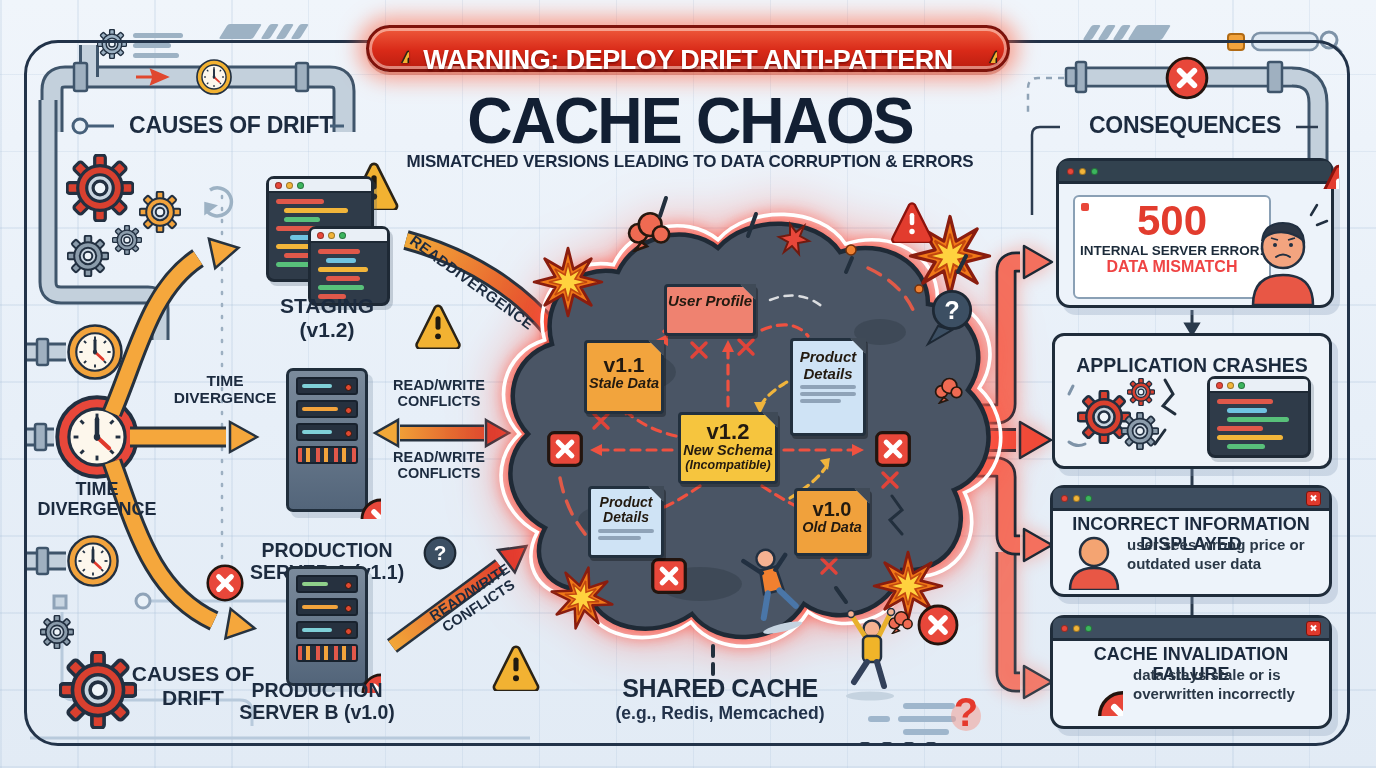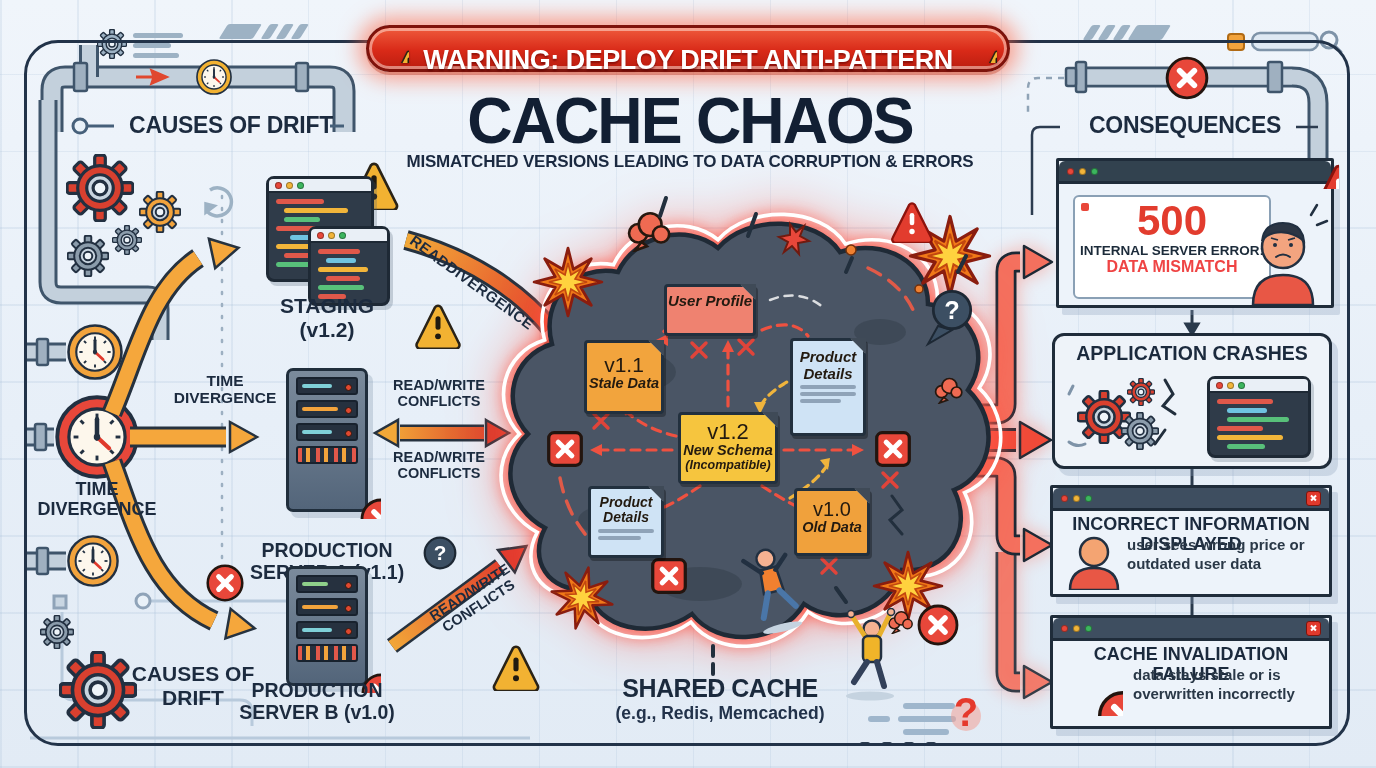--- a/index.html
+++ b/index.html
@@ -42,25 +42,25 @@
   .slot{height:18px;background:#26313f;border:2px solid #18222e;border-radius:3px;margin-bottom:5px;position:relative;}
   .slot i{position:absolute;left:4px;top:5px;height:4px;width:30px;background:#7fd0d8;border-radius:2px;}
   .slot.o i{background:#f2a33c;width:36px}.slot.g i{background:#8fd08a;width:26px}
   .slot u{position:absolute;right:4px;top:5px;width:7px;height:7px;background:#e0482f;border-radius:50%;border:1.5px solid #30180f;}
   .slot.dots{background:repeating-linear-gradient(90deg,#e2584a 0 4px,#26313f 4px 8px,#f2a33c 8px 12px,#26313f 12px 18px);}
   .badge{position:absolute;right:-16px;bottom:-10px;}
   
   .note{position:absolute;border:3px solid #22303e;border-radius:4px;box-shadow:2px 3px 0 rgba(0,0,0,.3);text-align:center;color:#231a10;}
   .note .fold{position:absolute;top:-3px;right:-3px;width:16px;height:16px;background:#3f4a57;clip-path:polygon(0 0,100% 0,100% 100%);}
   .note .fold::after{content:"";position:absolute;left:1px;top:1px;width:14px;height:14px;background:rgba(255,255,255,.55);clip-path:polygon(0 0,0 100%,100% 100%);}
-  .note .ver{font-size:21px;font-weight:400;line-height:1.05;}
+  .note .ver{font-size:21px;font-weight:700;line-height:1.05;}
   .note .nl{font-size:14.5px;font-weight:700;line-height:1.1;font-style:italic;}
   .plines i{display:block;height:4px;background:#8fa3b8;margin:3px 7px 0;border-radius:2px;}
   
-  .bwin{position:absolute;border:3px solid #1f2c3a;border-radius:2px;background:#edf3fa;box-shadow:6px 7px 0 rgba(140,160,185,.3);}
+  .bwin{position:absolute;border:3px solid #1f2c3a;border-radius:14px;background:#edf3fa;box-shadow:6px 7px 0 rgba(140,160,185,.3);}
   .bbar{height:23px;background:#3e4e60;display:flex;align-items:center;gap:5px;padding:0 8px;border-bottom:3px solid #1f2c3a;border-radius:6px 6px 0 0;}
   .closebtn{margin-left:auto;position:relative;width:15px;height:15px;background:#e0392c;border:1.5px solid #7e140c;border-radius:3px;}
   .closebtn::before,.closebtn::after{content:"";position:absolute;left:2.5px;top:5.5px;width:7px;height:1.8px;background:#fff;}
   .closebtn::before{transform:rotate(45deg)}.closebtn::after{transform:rotate(-45deg)}
   .bwtitle{font-weight:800;text-align:center;color:#1b2a3d;line-height:1.1;}
   .bwbody{font-weight:700;color:#2a3847;line-height:1.25;}
 </style>
 </head>
 <body>
 
@@ -582,21 +582,21 @@
       <path d="M-12 -25 L-5 -23 M12 -25 L5 -23" stroke="#223041" stroke-width="1.8" fill="none"></path>
       <path d="M-7 -6 Q0 -11 7 -6" stroke="#223041" stroke-width="2" fill="none" stroke-linecap="round"></path>
       <path d="M28 -48 l6 -10 M34 -38 l10 -4" stroke="#223041" stroke-width="2.5" stroke-linecap="round"></path>
     </svg>
     <svg class="abs" style="left:222px;top:-26px" width="58" height="54" viewBox="-30 -28 60 56">
         <use href="#warnred"></use>
       </svg>
   </div>
 
   <div class="abs" style="left:1052px;top:333px;width:280px;height:136px;background:#eef3f9;border:3px solid #1f2c3a;border-radius:12px;box-shadow:6px 7px 0 rgba(140,160,185,.3)">
-    <div class="bwtitle" style="font-size:19.5px;margin-top:7px">APPLICATION CRASHES</div>
+    <div class="bwtitle" style="font-size:19.5px;margin-top:19px">APPLICATION CRASHES</div>
     <svg class="abs" style="left:10px;top:36px" width="120" height="92" viewBox="0 0 120 92">
       <use href="#gear" x="12" y="18" width="54" height="54" style="color:#d9402f"></use>
       <use href="#gear" x="62" y="6" width="28" height="28" style="color:#d9402f"></use>
       <use href="#gear" x="56" y="40" width="38" height="38" style="color:#8b9cab"></use>
       <path d="M100 8 l8 14 -10 12 12 8 M100 58 l-10 14" stroke="#222f3d" stroke-width="3" fill="none" stroke-linecap="round"></path>
       <path d="M8 14 l-4 8 M4 70 q8 6 16 2" stroke="#7e93a8" stroke-width="3" fill="none" stroke-linecap="round"></path>
     </svg>
     <div class="editor" style="left:152px;top:40px;width:104px;height:82px">
       <div class="ebar">
           <span class="dot dr"></span>

